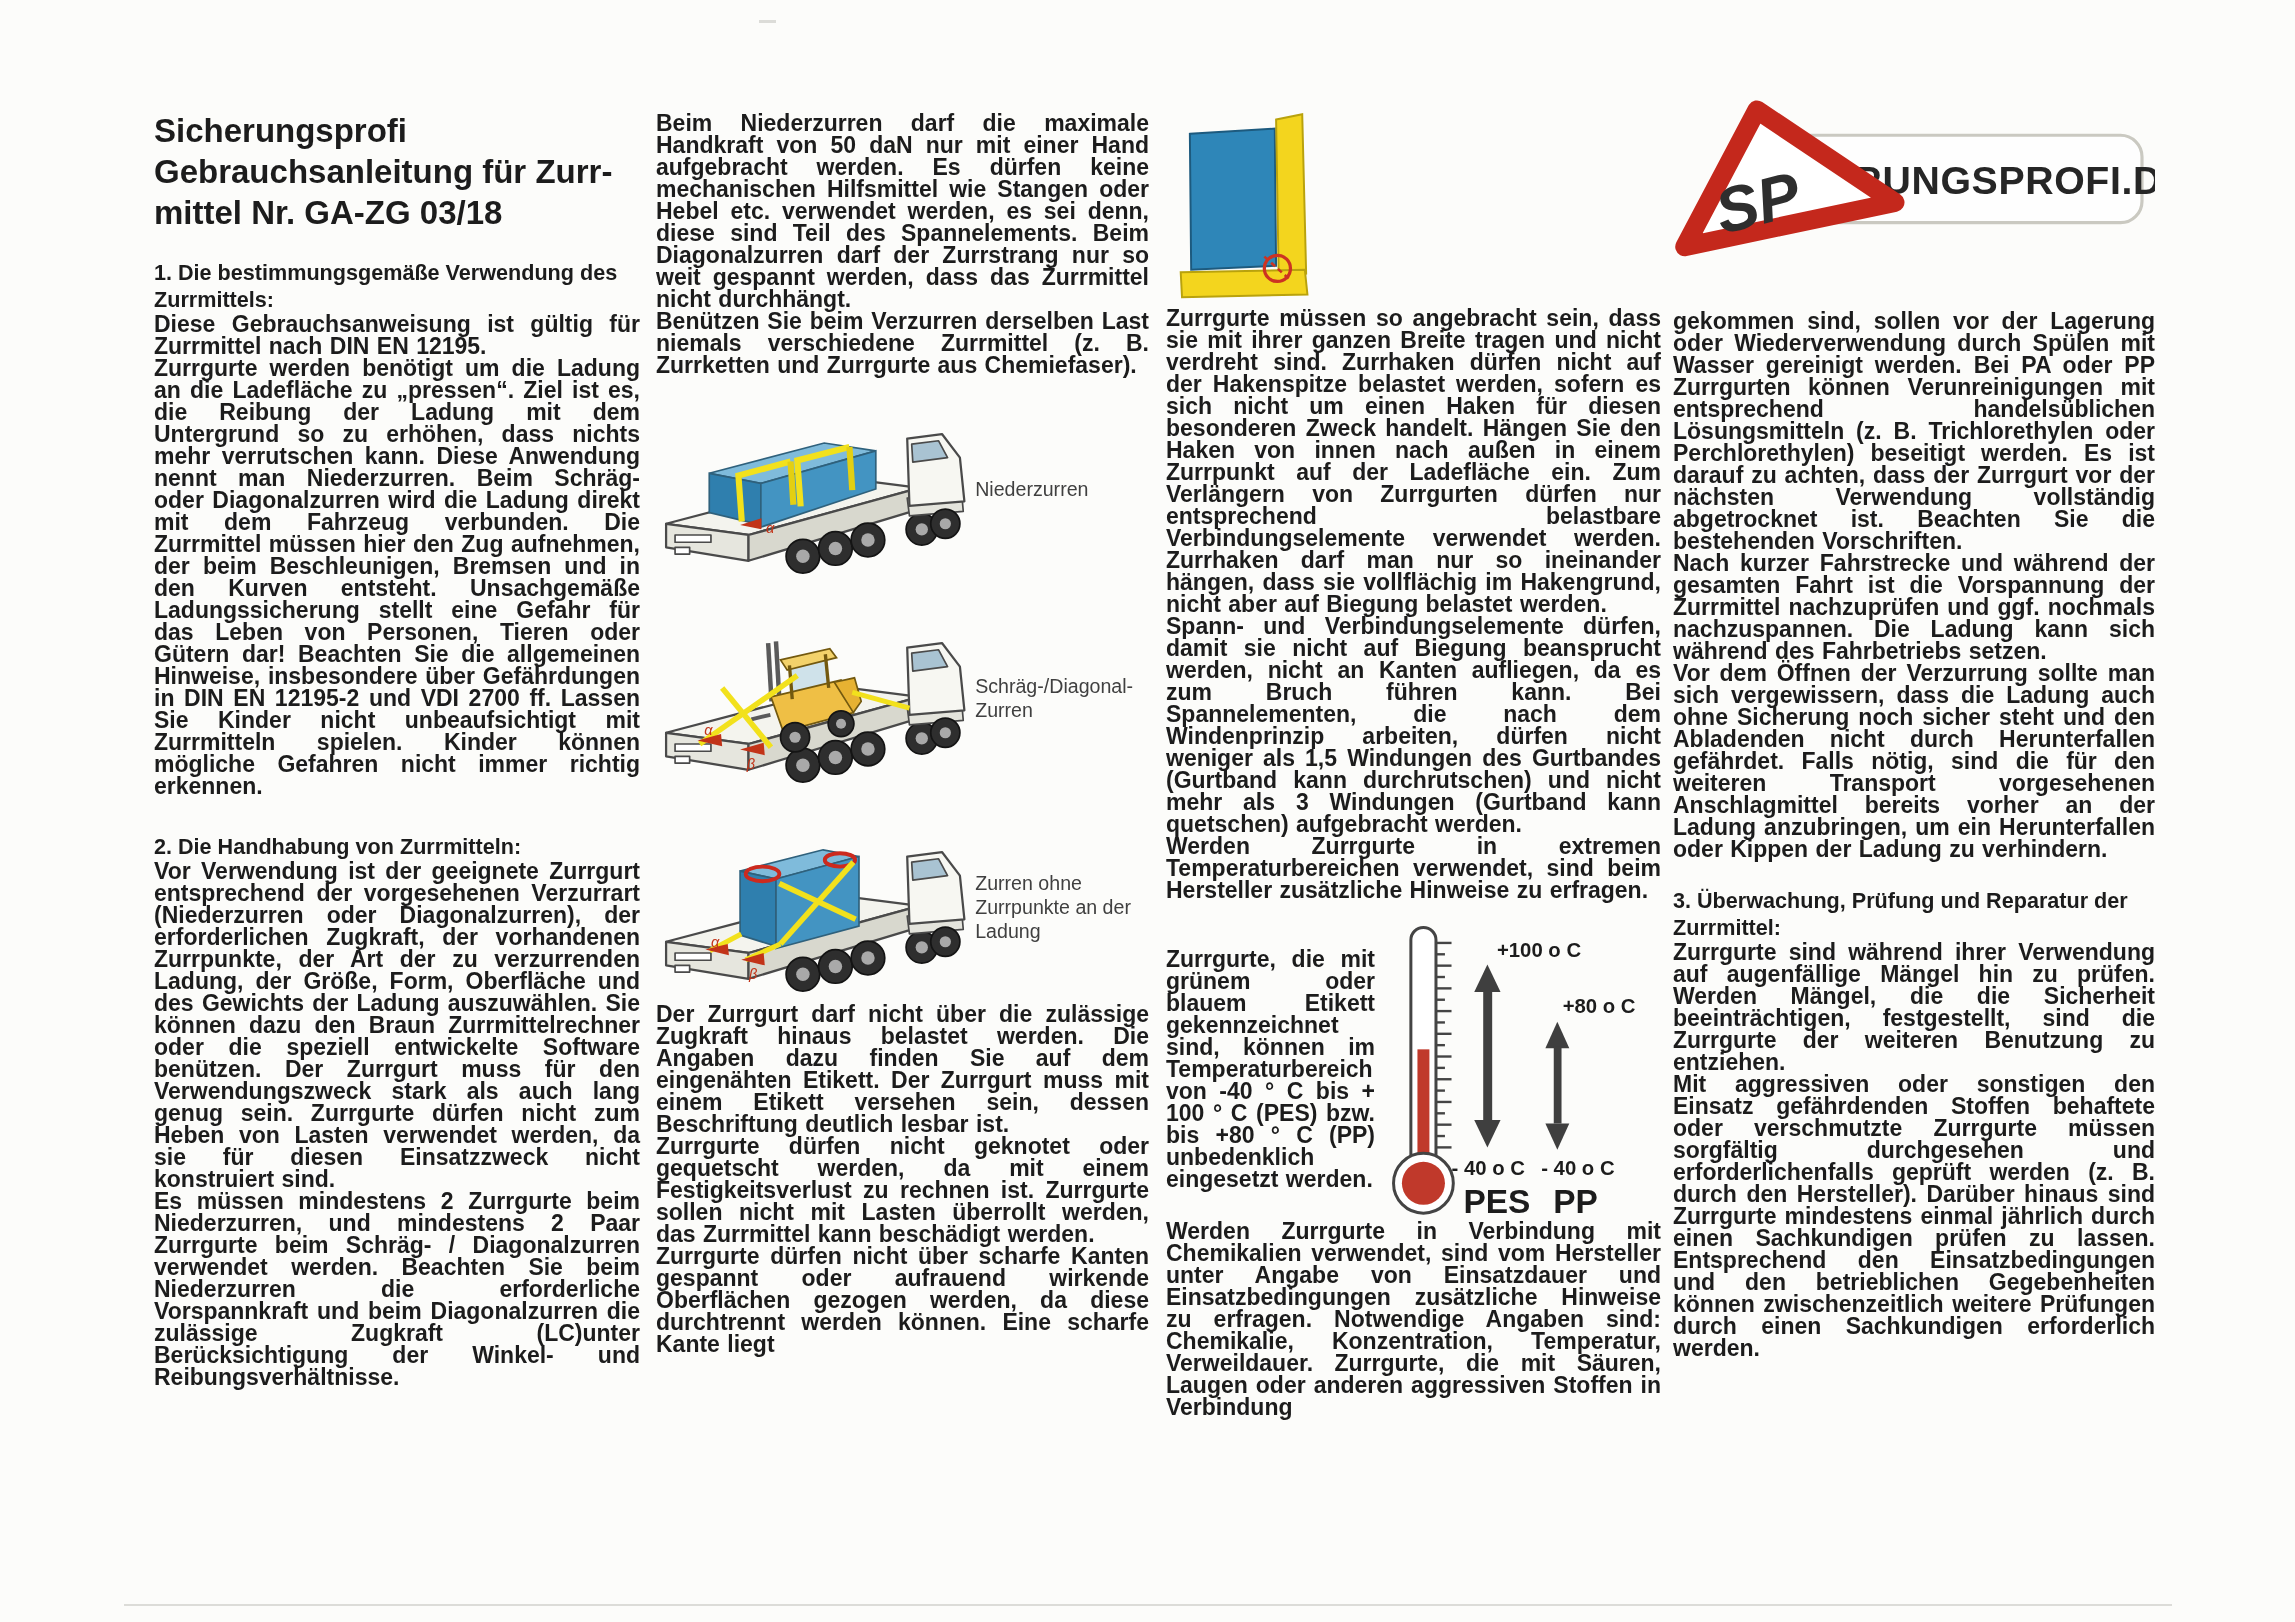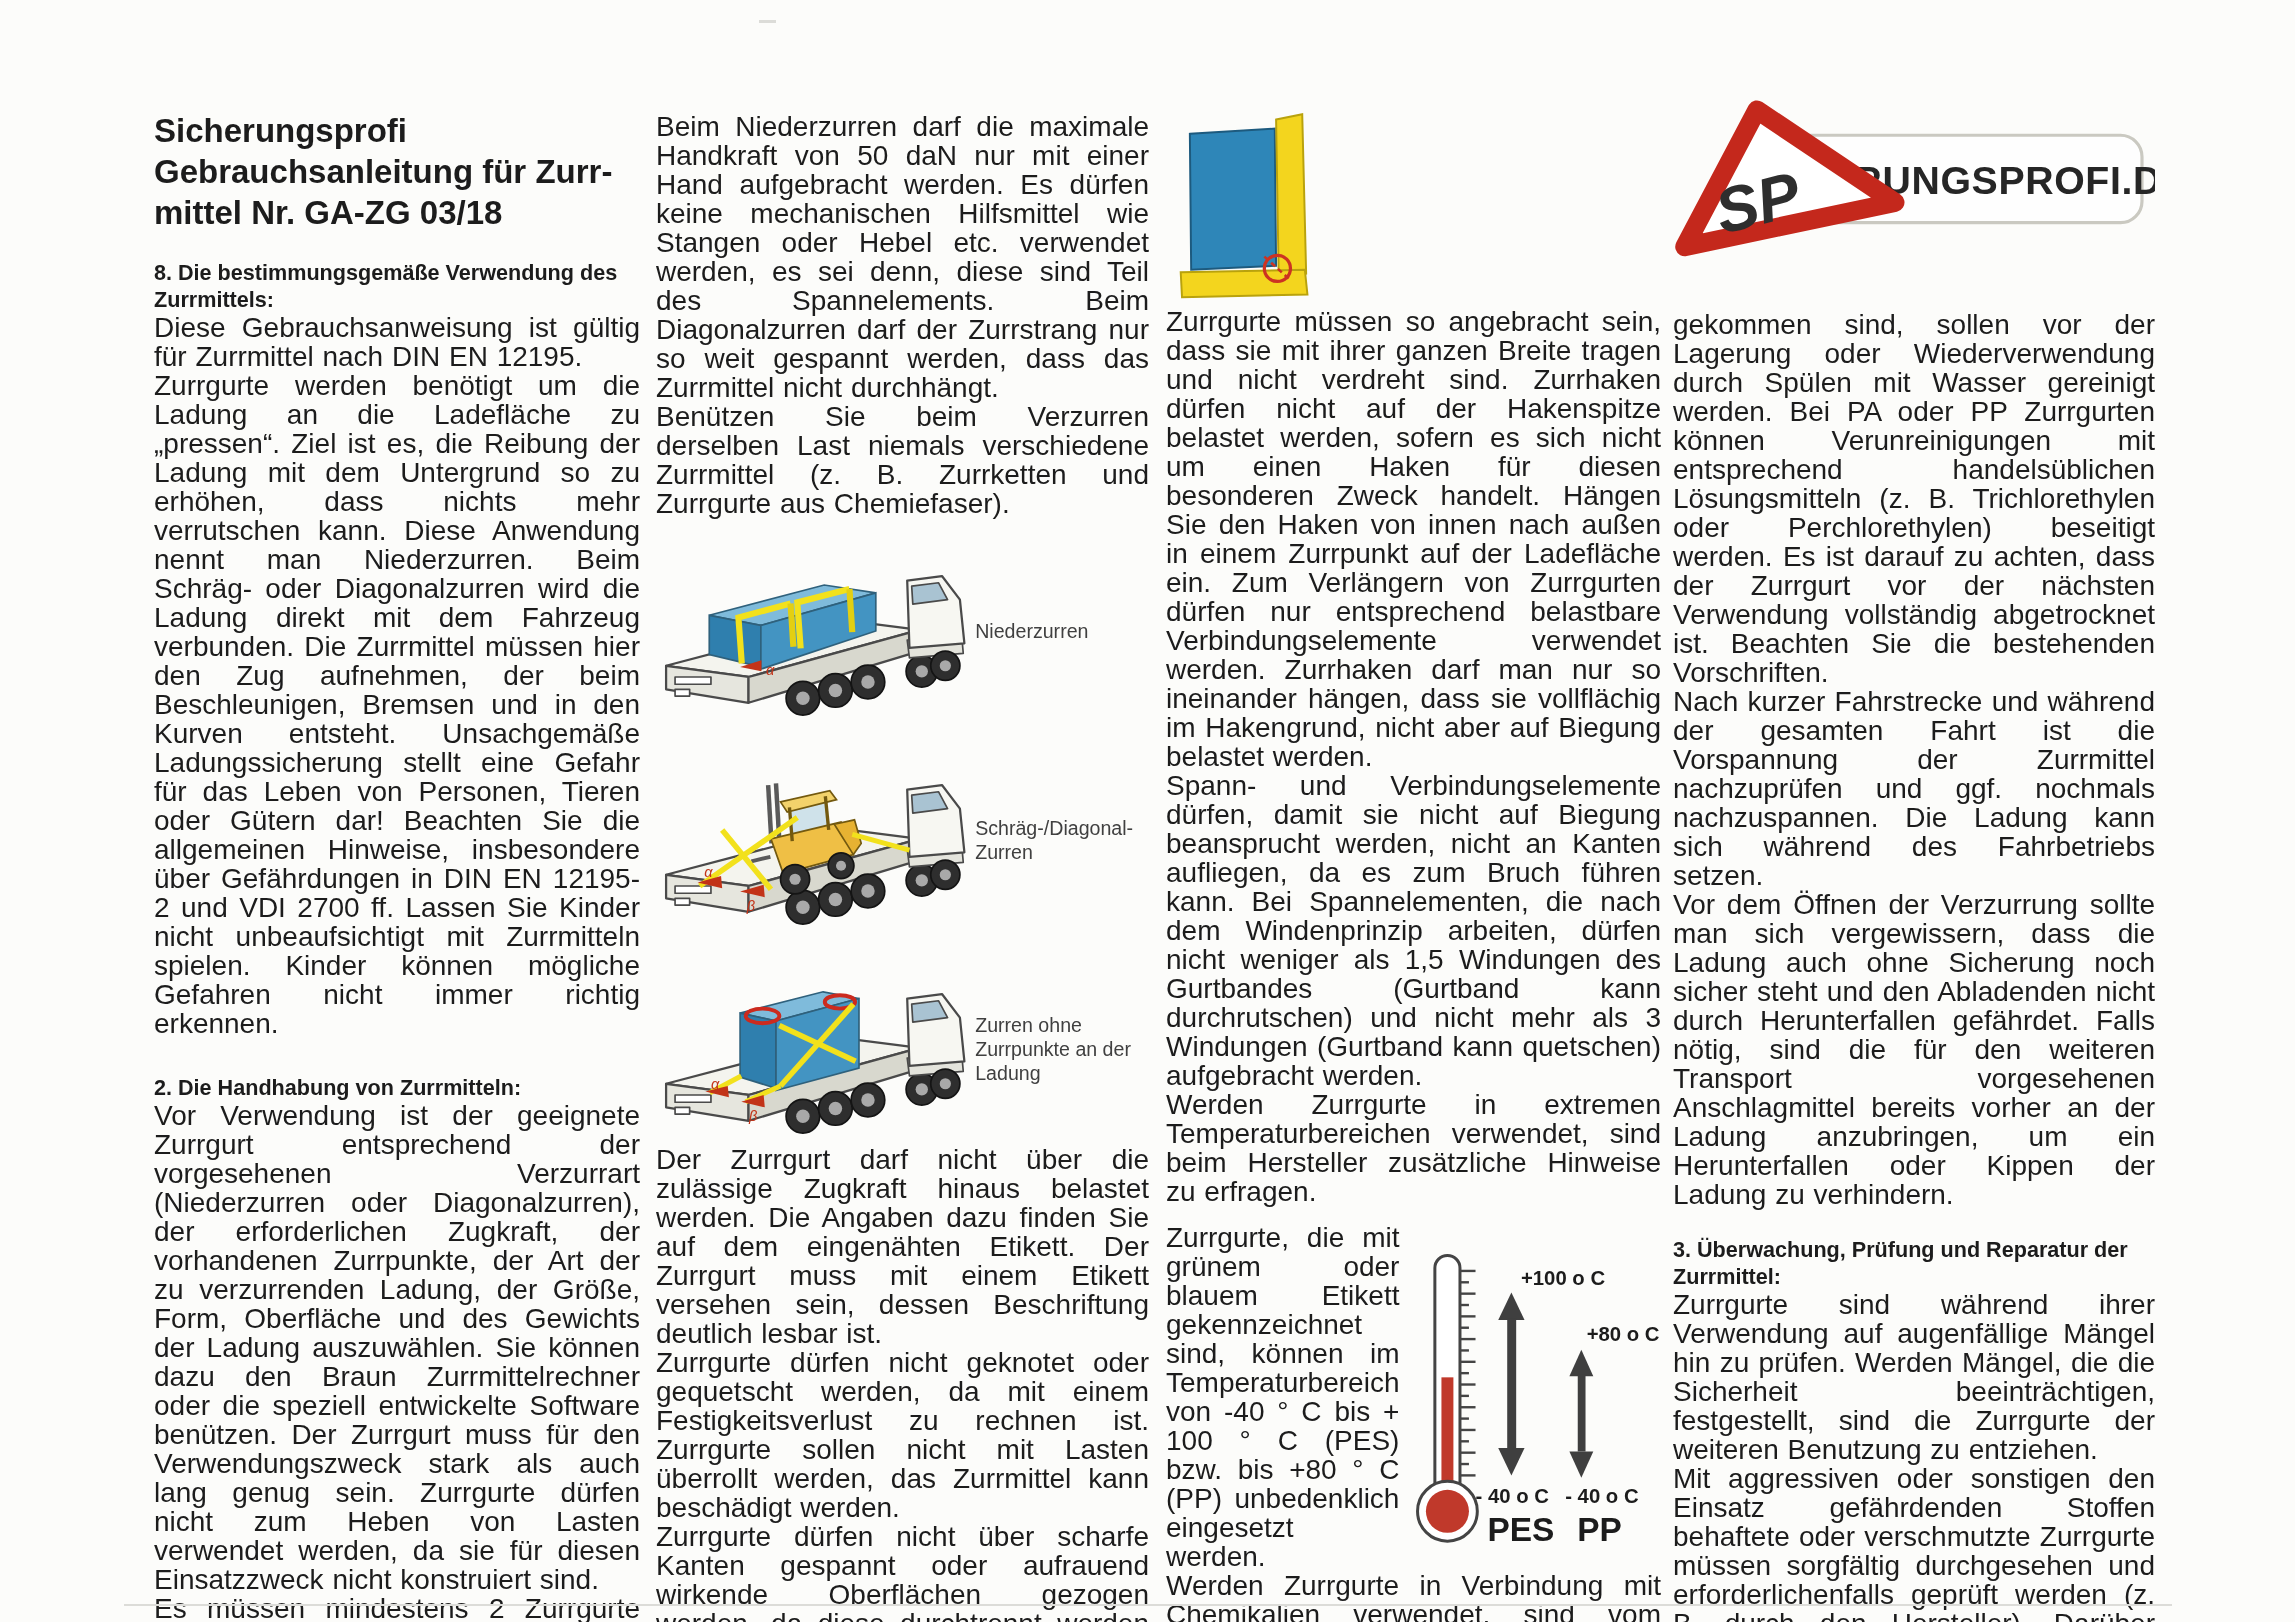--- a/index.html
+++ b/index.html
@@ -5,21 +5,21 @@
   html,body{margin:0;padding:0;background:#9a9a9a;}
   .page{position:relative;width:2295px;height:1623px;background:#fcfcfa;
         font-family:"Liberation Sans",sans-serif;color:#1c1c1c;overflow:hidden;}
   .col{position:absolute;top:98px;}
   #col1{left:154px;width:486px;}
   #col2{left:656px;width:493px;}
   #col3{left:1166px;width:495px;}
   #col4{left:1673px;width:482px;top:92px;}
   .doc-title{font-size:33px;line-height:41px;font-weight:bold;margin:11.8px 0 26px 0;}
   .sec-heading{font-size:21.6px;line-height:27px;font-weight:bold;margin:0;text-align:left;}
-  p.body{font-size:28px;line-height:29px;text-align:justify;margin:0;word-spacing:1px;}
+  p.body{font-size:23px;line-height:22px;text-align:justify;margin:0;word-spacing:1px;font-weight:bold;}
   .mt-line{margin-top:27.5px;}
   .mt-big{margin-top:36px;}
   .mt-small{margin-top:15.7px;}
   .fig-row{display:flex;align-items:center;margin-top:17px;}
   .fig-label{font-size:19.6px;line-height:24px;color:#404040;width:164px;padding-left:5.2px;text-align:left;}
   .c3-row1{display:flex;align-items:flex-start;}
   .c3-row1 .txt{flex:1 1 auto;padding-right:13px;}
   .c3-row1 .imgbox{flex:0 0 164px;margin-top:10.5px;}
   .thermo-row{display:flex;align-items:center;margin-top:17px;}
   .thermo-row .txt{flex:0 0 209px;}
@@ -61,21 +61,21 @@
       </g>
     </defs>
   </svg>
 
   <div class="col" id="col1">
     <h1 class="doc-title">
       <span style="display:block">Sicherungsprofi</span>
       <span style="display:block">Gebrauchsanleitung für Zurr-</span>
       <span style="display:block">mittel Nr. GA-ZG 03/18</span>
     </h1>
-    <div class="sec-heading">8. Die bestimmungsgemäße Verwendung des Zurrmittels:</div>
+    <div class="sec-heading">1. Die bestimmungsgemäße Verwendung des Zurrmittels:</div>
     <p class="body">Diese Gebrauchsanweisung ist gültig für Zurrmittel nach DIN EN 12195.</p>
     <p class="body">Zurrgurte werden benötigt um die Ladung an die Ladefläche zu „pressen“. Ziel ist es, die Reibung der Ladung mit dem Untergrund so zu erhöhen, dass nichts mehr verrutschen kann. Diese Anwendung nennt man Niederzurren. Beim Schräg- oder Diagonalzurren wird die Ladung direkt mit dem Fahrzeug verbunden. Die Zurrmittel müssen hier den Zug aufnehmen, der beim Beschleunigen, Bremsen und in den Kurven entsteht. Unsachgemäße Ladungssicherung stellt eine Gefahr für das Leben von Personen, Tieren oder Gütern dar! Beachten Sie die allgemeinen Hinweise, insbesondere über Gefährdungen in DIN EN 12195-2 und VDI 2700 ff. Lassen Sie Kinder nicht unbeaufsichtigt mit Zurrmitteln spielen. Kinder können mögliche Gefahren nicht immer richtig erkennen.</p>
     <div class="sec-heading mt-big">2. Die Handhabung von Zurrmitteln:</div>
     <p class="body">Vor Verwendung ist der geeignete Zurrgurt entsprechend der vorgesehenen Verzurrart (Niederzurren oder Diagonalzurren), der erforderlichen Zugkraft, der vorhandenen Zurrpunkte, der Art der zu verzurrenden Ladung, der Größe, Form, Oberfläche und des Gewichts der Ladung auszuwählen. Sie können dazu den Braun Zurrmittelrechner oder die speziell entwickelte Software benützen. Der Zurrgurt muss für den Verwendungszweck stark als auch lang genug sein. Zurrgurte dürfen nicht zum Heben von Lasten verwendet werden, da sie für diesen Einsatzzweck nicht konstruiert sind.</p>
     <p class="body mt-line">Es müssen mindestens 2 Zurrgurte beim Niederzurren, und mindestens 2 Paar Zurrgurte beim Schräg- / Diagonalzurren verwendet werden. Beachten Sie beim Niederzurren die erforderliche Vorspannkraft und beim Diagonalzurren die zulässige Zugkraft (LC)unter Berücksichtigung der Winkel- und Reibungsverhältnisse.</p>
   </div>
 
   <div class="col" id="col2">
     <p class="body" style="margin-top:14.4px">Beim Niederzurren darf die maximale Handkraft von 50 daN nur mit einer Hand aufgebracht werden. Es dürfen keine mechanischen Hilfsmittel wie Stangen oder Hebel etc. verwendet werden, es sei denn, diese sind Teil des Spannelements. Beim Diagonalzurren darf der Zurrstrang nur so weit gespannt werden, dass das Zurrmittel nicht durchhängt.</p>
     <p class="body">Benützen Sie beim Verzurren derselben Last niemals verschiedene Zurrmittel (z. B. Zurrketten und Zurrgurte aus Chemiefaser).</p>

